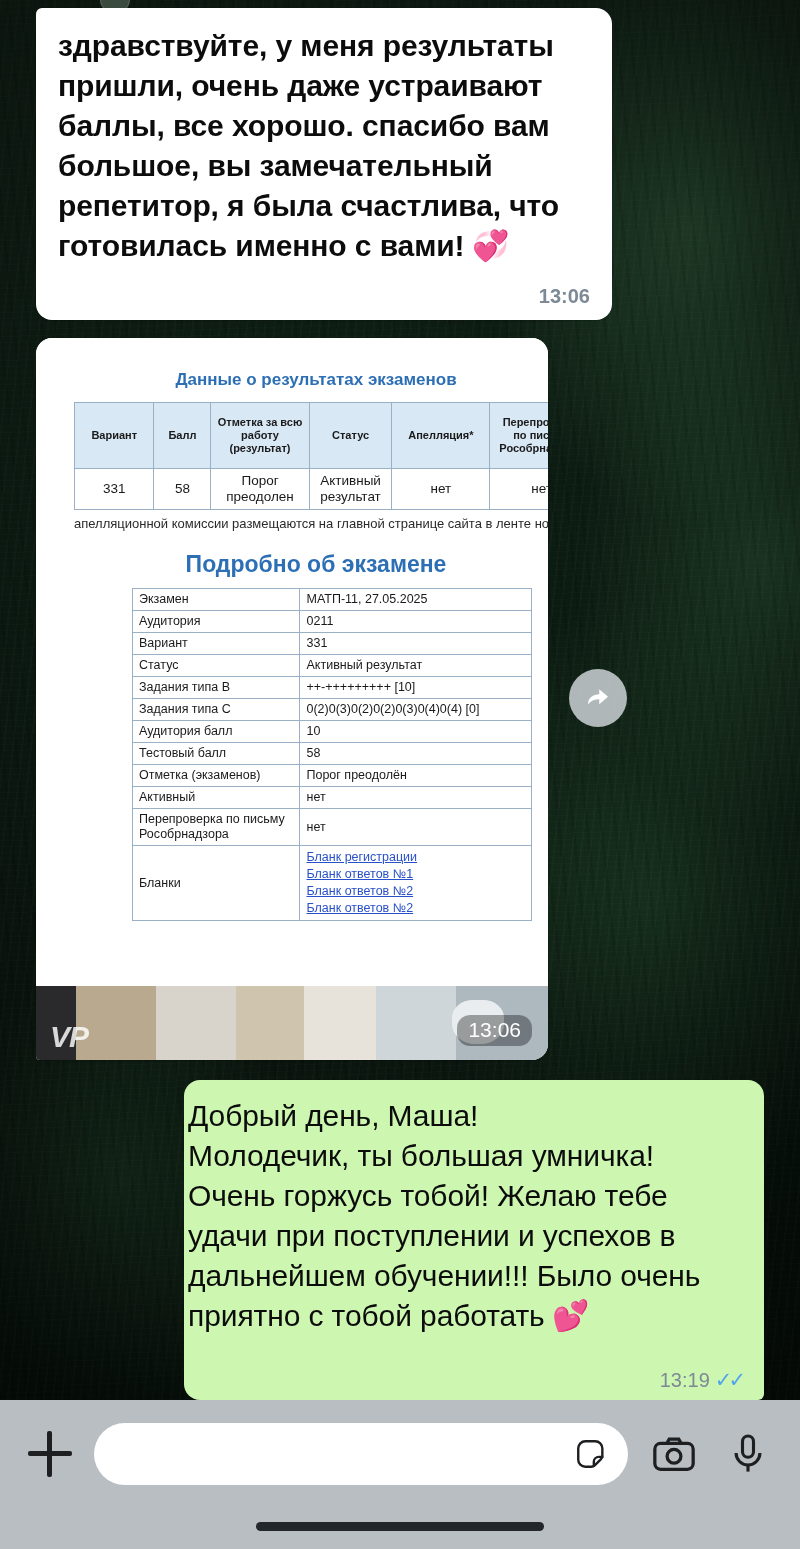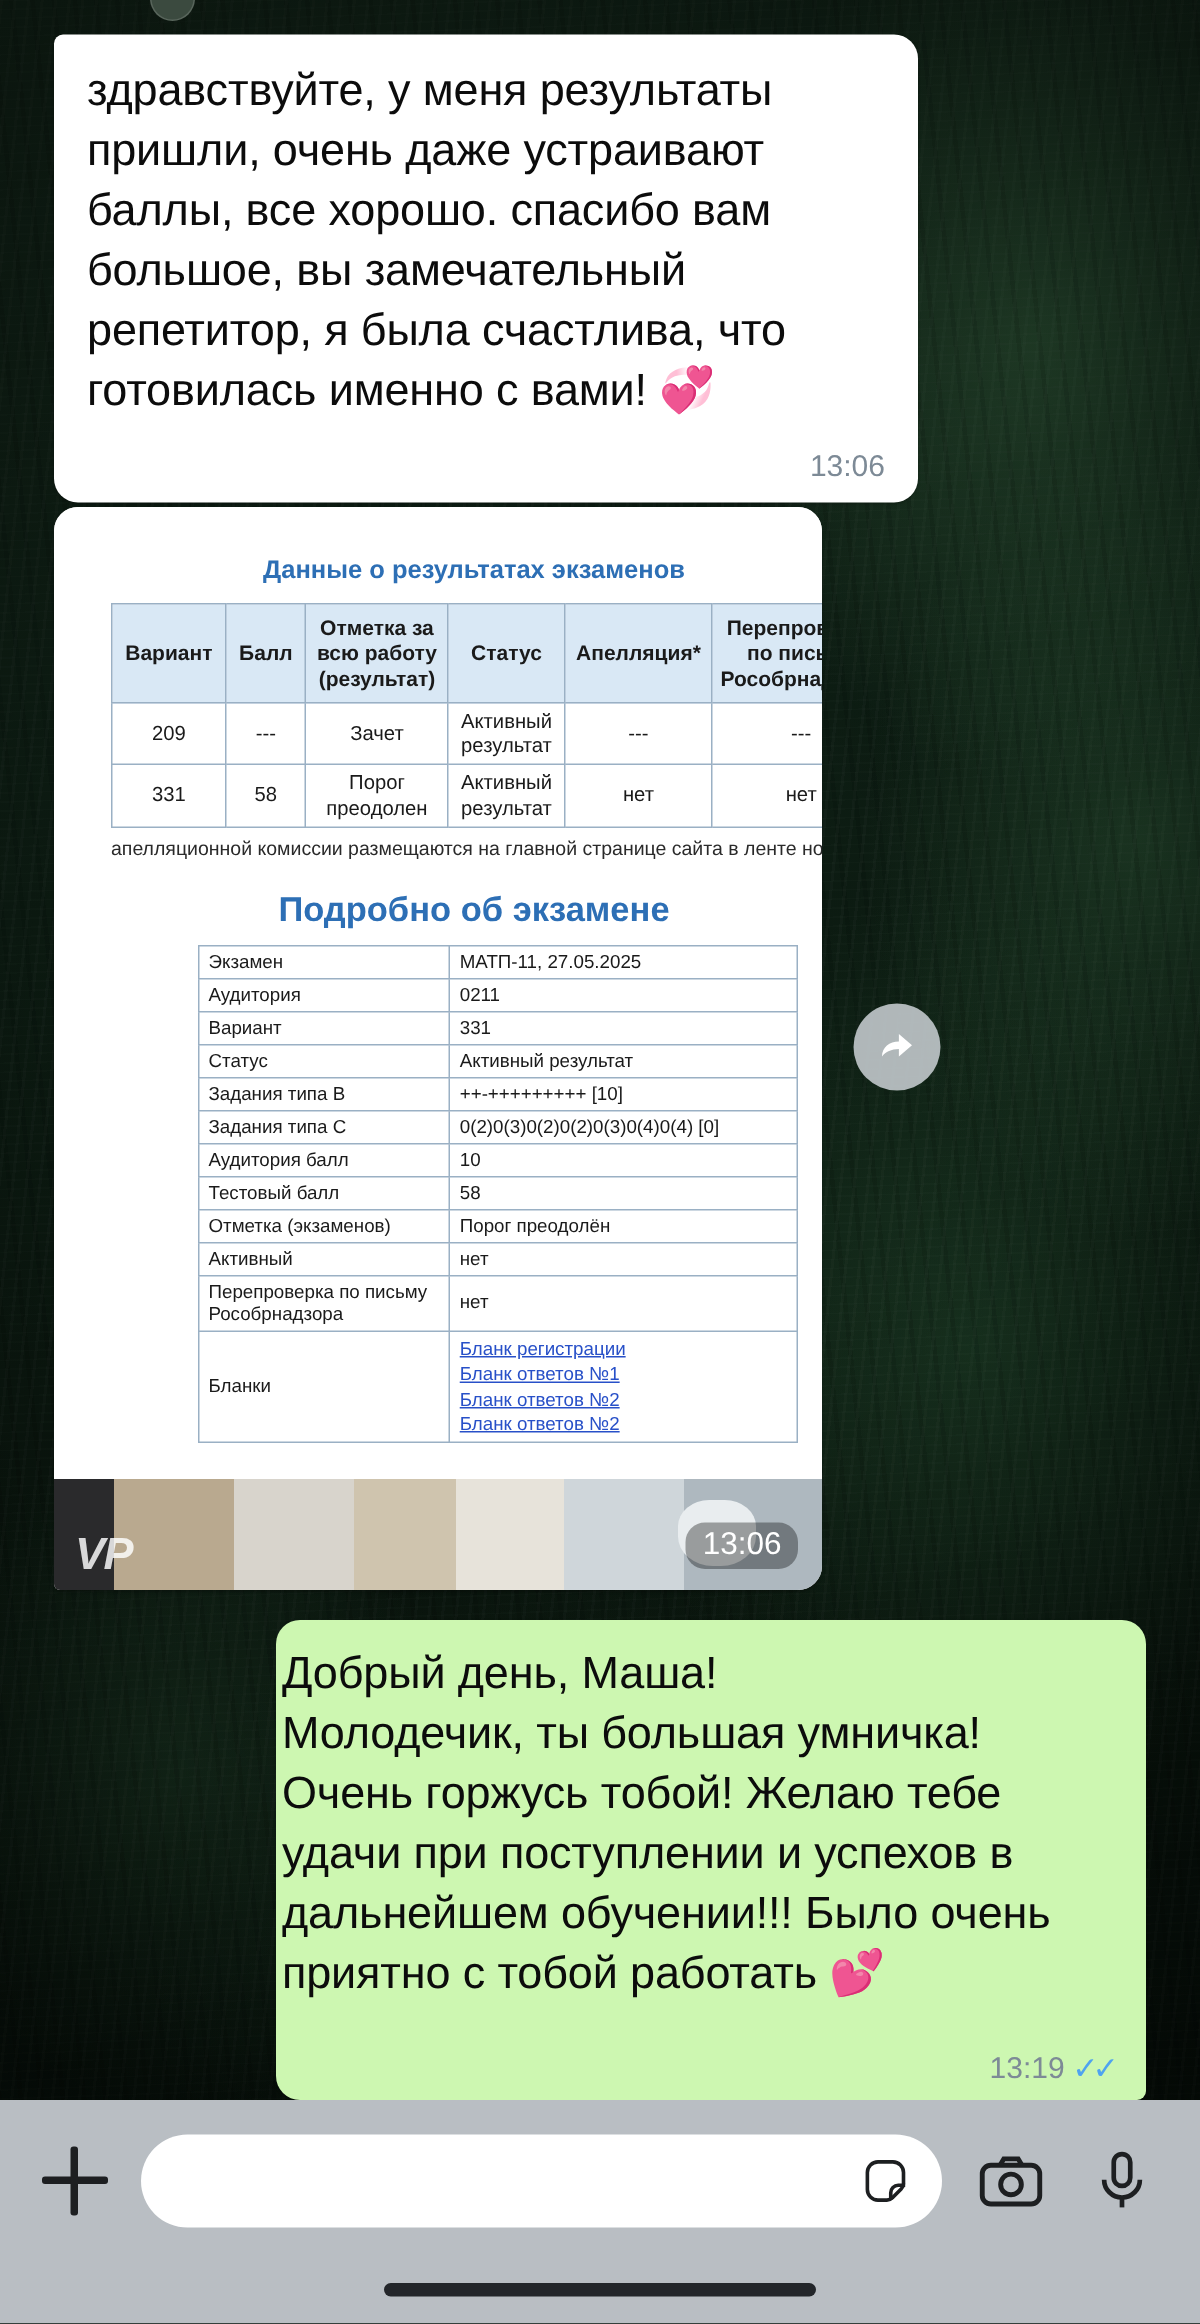--- a/index.html
+++ b/index.html
@@ -84,23 +84,24 @@
     color: #ffffff;
     background: rgba(0,0,0,0.34);
     padding: 3px 11px 4px;
     border-radius: 13px;
     font-size: 21px;
   }
   .ticks { color: #4fa3ef; font-size: 21px; letter-spacing: -4px; }
 
   
   #msg-text-1 {
-    left: 36px; top: 23px; width: 576px; height: 312px;
+    left: 36px; top: 8px; width: 576px; height: 312px;
     padding: 18px 22px 10px 22px;
     border-top-left-radius: 6px;
+    font-weight: bold;
   }
   #msg-text-1 .meta { right: 22px; bottom: 12px; }
 
   
   #msg-image-1 {
     left: 36px; top: 338px; width: 512px; height: 722px;
     border-bottom-left-radius: 4px;
     background: #f2f2f2;
     overflow: hidden;
     padding: 0;
@@ -139,21 +140,21 @@
     vertical-align: middle;
     line-height: 1.2;
   }
   #results-table {
     margin: 12px 0 0 38px;
     width: 520px;
   }
   #results-table th {
     background: #d9e8f5;
     font-weight: bold;
-    font-size: 14px;
+    font-size: 11px;
     height: 66px;
   }
   #results-table td { height: 36px; font-size: 13.5px; }
 
   .fineprint {
     font-size: 13px; color: #2a2a2a;
     margin: 6px 0 0 38px; width: 530px;
     white-space: nowrap; overflow: hidden;
   }
 
@@ -287,28 +288,20 @@
               <tr>
                 <th style="width:86px">Вариант</th>
                 <th style="width:62px">Балл</th>
                 <th style="width:104px">Отметка за всю работу (результат)</th>
                 <th style="width:86px">Статус</th>
                 <th style="width:104px">Апелляция*</th>
                 <th style="width:106px">Перепроверка по письму Рособрнадзора</th>
               </tr>
             </thead>
             <tbody>
-              <tr>
-                <td>209</td>
-                <td>---</td>
-                <td>Зачет</td>
-                <td>Активный результат</td>
-                <td>---</td>
-                <td>---</td>
-              </tr>
               <tr>
                 <td>331</td>
                 <td>58</td>
                 <td>Порог преодолен</td>
                 <td>Активный результат</td>
                 <td>нет</td>
                 <td>нет</td>
               </tr>
             </tbody>
           </table>

